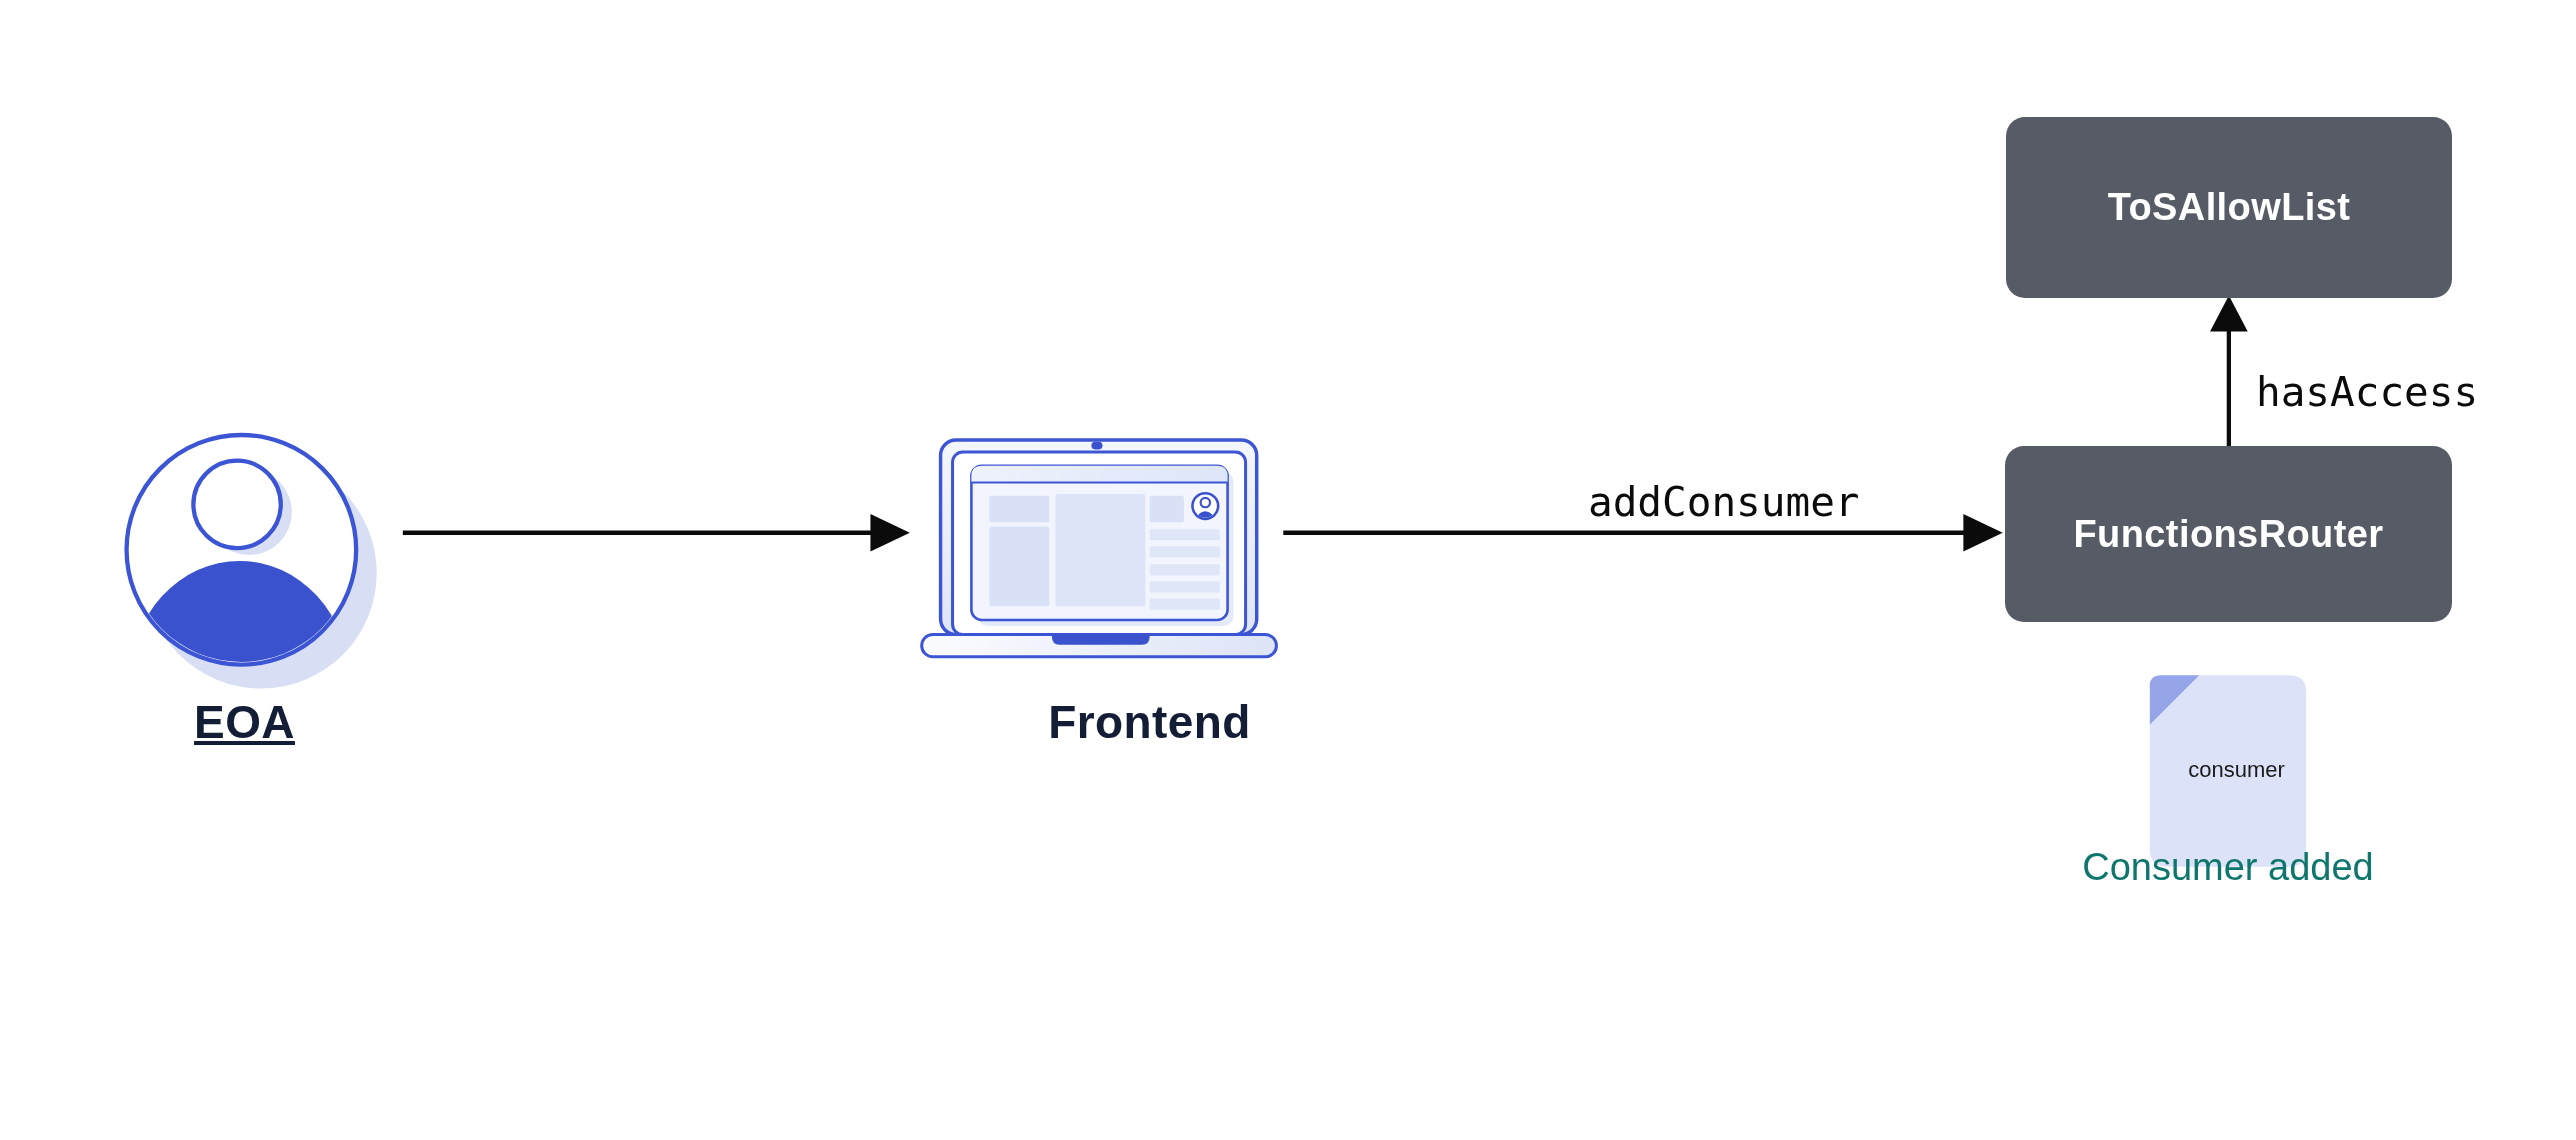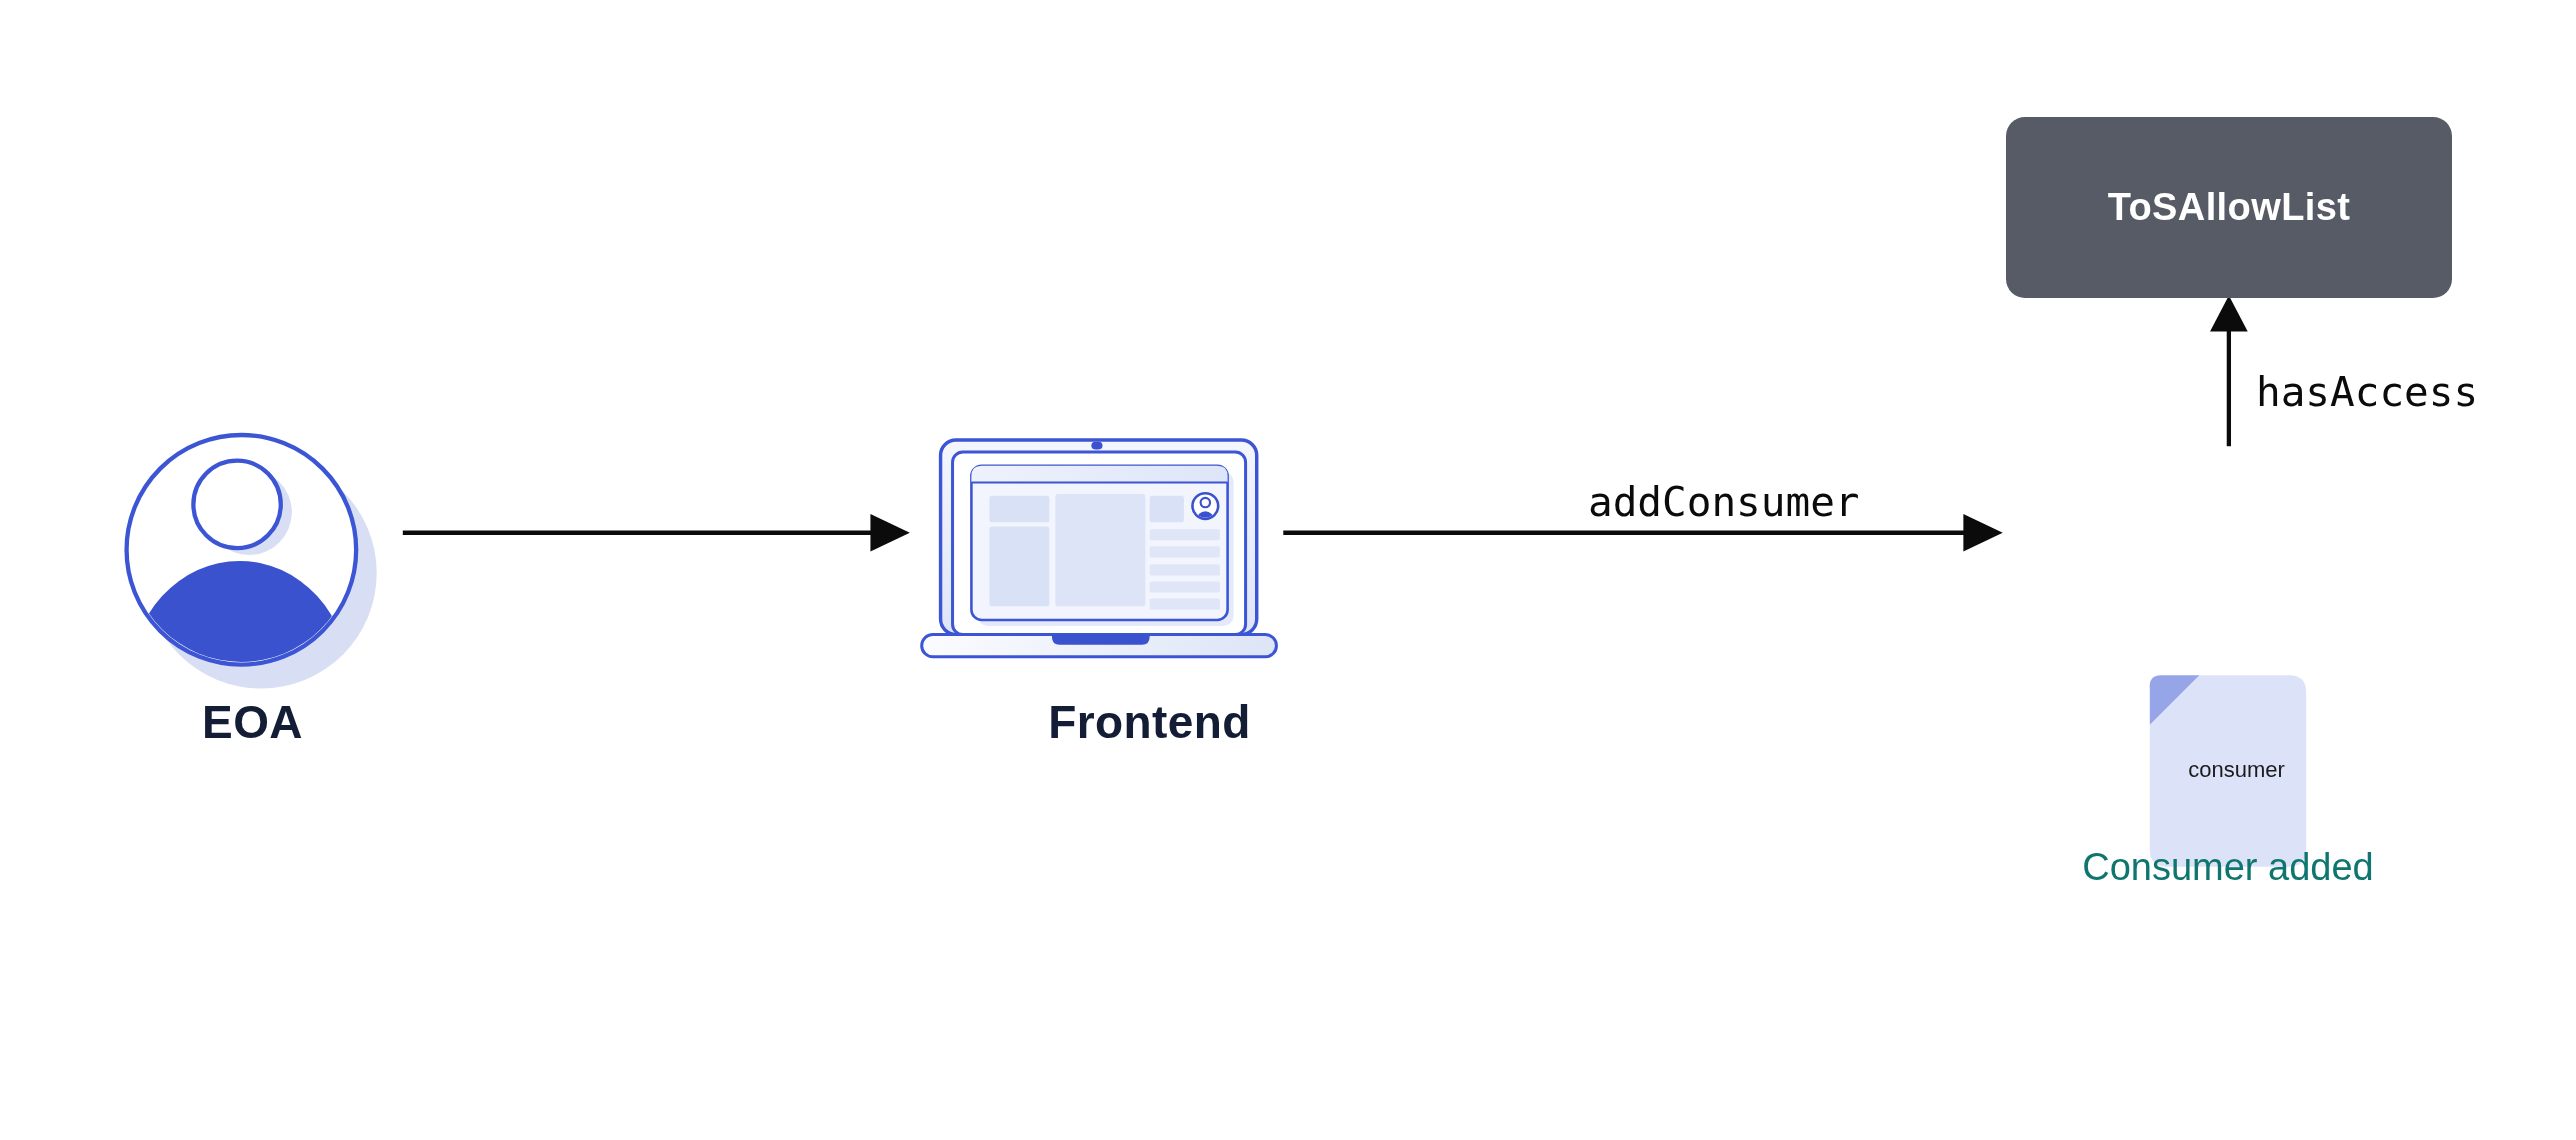--- a/index.html
+++ b/index.html
@@ -99,21 +99,21 @@
         </clipPath>
     </defs>
     <circle cx="175" cy="189" r="135" fill="#d8dff5"></circle>
     <circle cx="152" cy="162" r="134" fill="#ffffff" stroke="#3c55d4" stroke-width="5"></circle>
     <g clip-path="url(#eoaClip)">
       <ellipse cx="150" cy="315" rx="128" ry="140" fill="#3a52ce"></ellipse>
     </g>
     <circle cx="161" cy="118" r="50" fill="#d8dff5"></circle>
     <circle cx="147" cy="109" r="51" fill="#ffffff" stroke="#3c55d4" stroke-width="5"></circle>
   </svg>
-  <div class="node-label" style="left:124px; top:699px; width:257px;">EOA</div>
+  <div class="node-label" style="left:116px; top:699px; width:257px;text-decoration:underline;">EOA</div>
 
   <svg class="abs" style="left:908px; top:428px;" width="377" height="240" viewBox="0 0 440 280">
     <defs>
       <linearGradient id="lidGrad" x1="0" y1="0" x2="0" y2="1">
         <stop offset="0" stop-color="#f4f6fd"></stop>
           <stop offset="1" stop-color="#dee5f7"></stop>
       </linearGradient>
       <linearGradient id="baseGrad" x1="0" y1="0" x2="1" y2="0">
         <stop offset="0" stop-color="#fbfcff"></stop>
           <stop offset="1" stop-color="#dde4f6"></stop>
@@ -159,20 +159,23 @@
   </svg>
   <div class="node-label" style="left:1021px; top:699px; width:257px;">Frontend</div>
 
   <div class="edge-label" style="left:1588px; top:482px;">addConsumer</div>
   <div class="edge-label" style="left:2256px; top:372px;">hasAccess</div>
 
   <div class="contract-box" style="left:2006px; top:117px; width:446px; height:181px;align-items:center;">
     <span class="box-title">ToSAllowList</span>
   </div>
 
+  <div class="contract-box" style="left:2005px; top:446px; width:447px; height:176px;">
+    <span class="box-title">FunctionsRouter</span>
+  </div>
 
   <svg class="abs" style="left:2137px; top:664px;" width="188" height="214" viewBox="0 0 220 250">
     <path d="M73 13 H178 Q198 13 198 33 V217 Q198 237 178 237 H35 Q15 237 15 217 V71 Z" fill="#dce3f8"></path>
     <path d="M73 13 H28 Q13 13 15 30 L15 71 Z" fill="#96a5e8"></path>
   </svg>
   <div class="doc-file-label">consumer</div>
   <div class="caption">Consumer added</div>
 
 </div>
 

